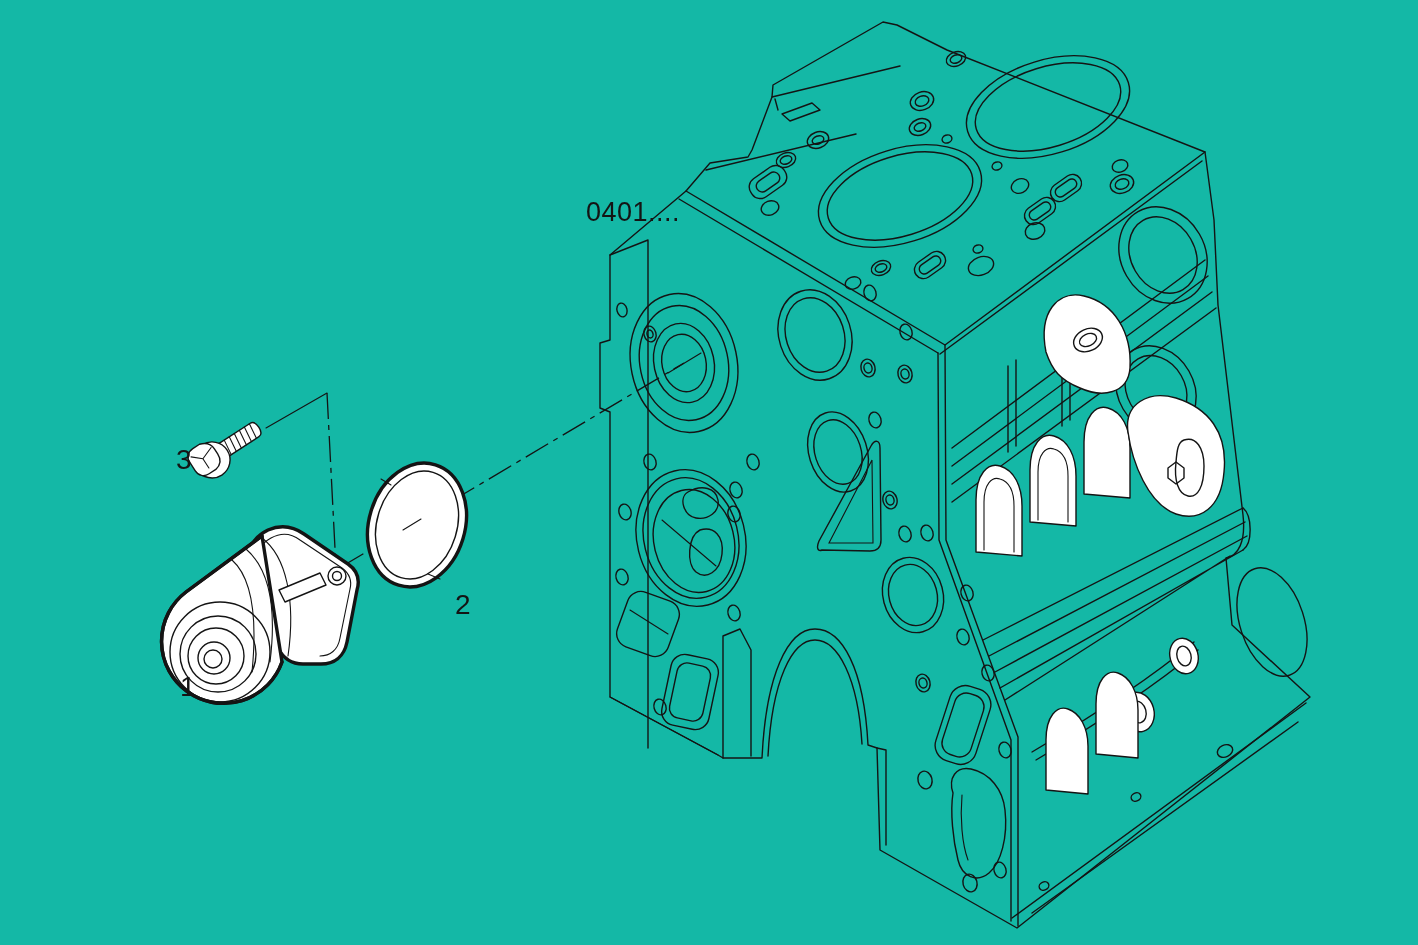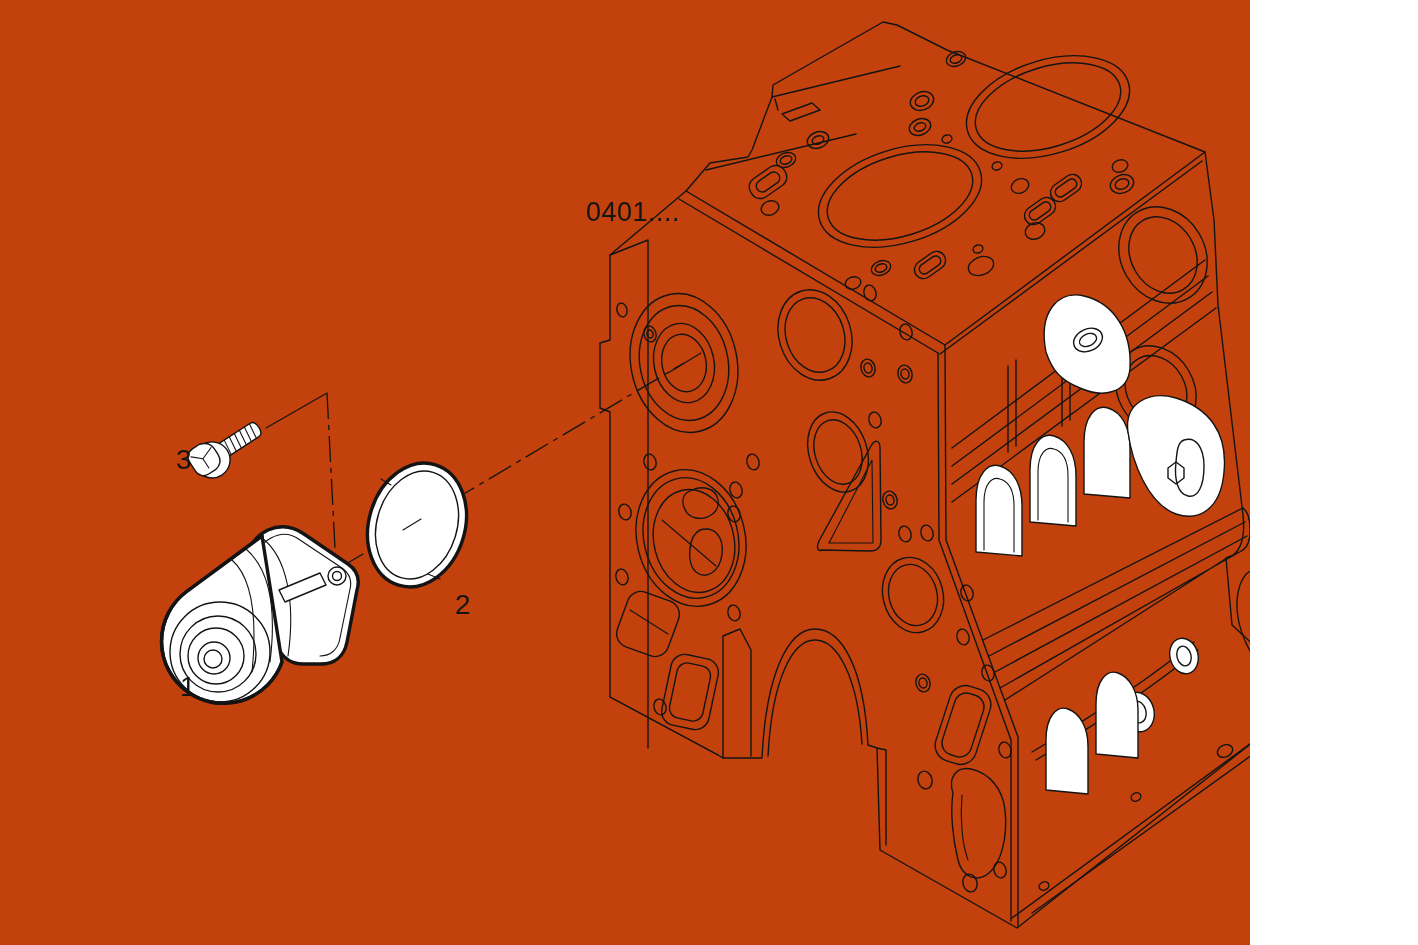--- a/index.html
+++ b/index.html
@@ -1,16 +1,16 @@
 <!DOCTYPE html>
 <html><head>
 <meta charset="utf-8">
 <style>
   html,body{margin:0;padding:0;background:#fff;}
-  #stage{position:relative;width:1250px;height:945px;background:#c2410c;overflow:hidden;
+  #stage{position:relative;width:1418px;height:945px;background:#14b8a6;overflow:hidden;
          font-family:"Liberation Sans", sans-serif;}
   svg{display:block;}
   text.callout{font-family:"Liberation Sans", sans-serif;font-size:28px;fill:#141414;}
   text.figref{font-family:"Liberation Sans", sans-serif;font-size:27px;fill:#141414;letter-spacing:.5px;}
   .ln{stroke:#141414;stroke-width:1.4;fill:none;stroke-linecap:round;stroke-linejoin:round;}
   .lnw{stroke:#141414;stroke-width:1.4;fill:#ffffff;stroke-linecap:round;stroke-linejoin:round;}
   .bold{stroke:#141414;stroke-width:3.4;fill:none;stroke-linecap:round;stroke-linejoin:round;}
   .boldw{stroke:#141414;stroke-width:3.4;fill:#ffffff;stroke-linecap:round;stroke-linejoin:round;}
   .thin{stroke:#141414;stroke-width:1.1;fill:none;stroke-linecap:round;}
   .cl{stroke:#141414;stroke-width:1.3;fill:none;stroke-dasharray:26 6 5 6;}

